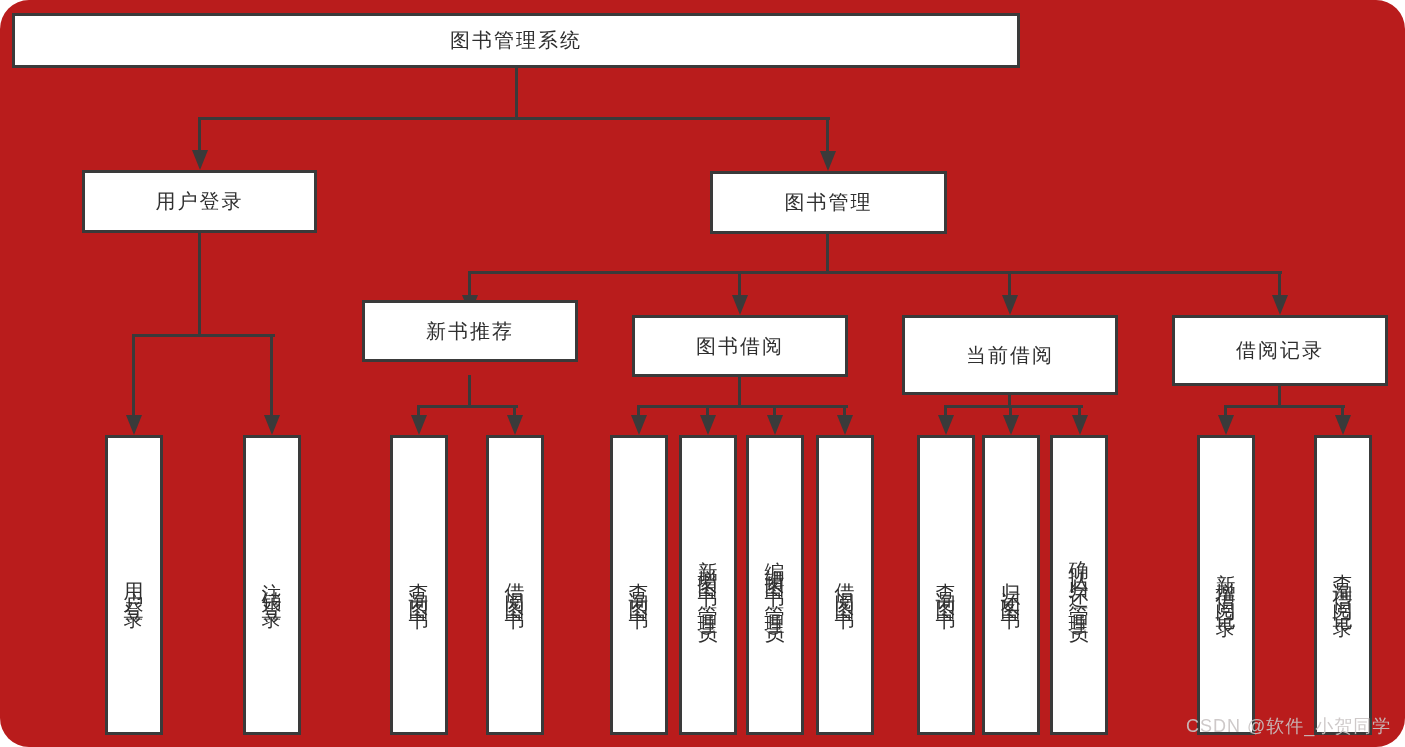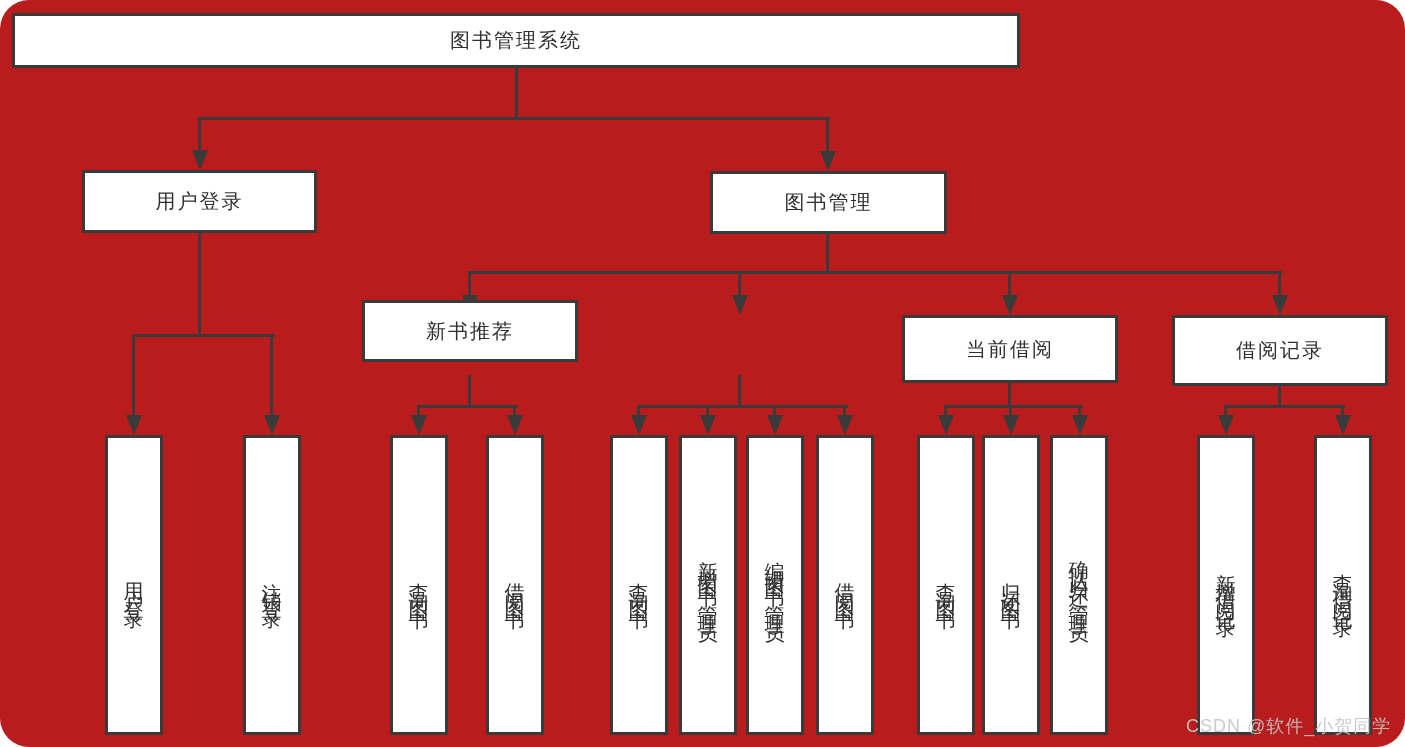--- a/index.html
+++ b/index.html
@@ -123,21 +123,24 @@
   <div class="box bh" style="left:82px;top:170px;width:235px;height:63px">
     <span>用户登录</span>
   </div>
   <div class="box bh" style="left:710px;top:171px;width:237px;height:63px">
     <span>图书管理</span>
   </div>
 
   <div class="box bh" style="left:362px;top:300px;width:216px;height:62px">
     <span>新书推荐</span>
   </div>
-  <div class="box bh" style="left:902px;top:315px;width:216px;height:68px">
+  <div class="box bh" style="left:632px;top:315px;width:216px;height:62px">
+    <span>图书借阅</span>
+  </div>
+  <div class="box bh" style="left:902px;top:315px;width:216px;height:80px">
     <span>当前借阅</span>
   </div>
   <div class="box bh" style="left:1172px;top:315px;width:216px;height:71px">
     <span>借阅记录</span>
   </div>
 
   <div class="box bv" style="left:105px;top:435px;width:58px;height:300px">
     <span class="vtxt">用户登录</span>
   </div>
   <div class="box bv" style="left:243px;top:435px;width:58px;height:300px">

